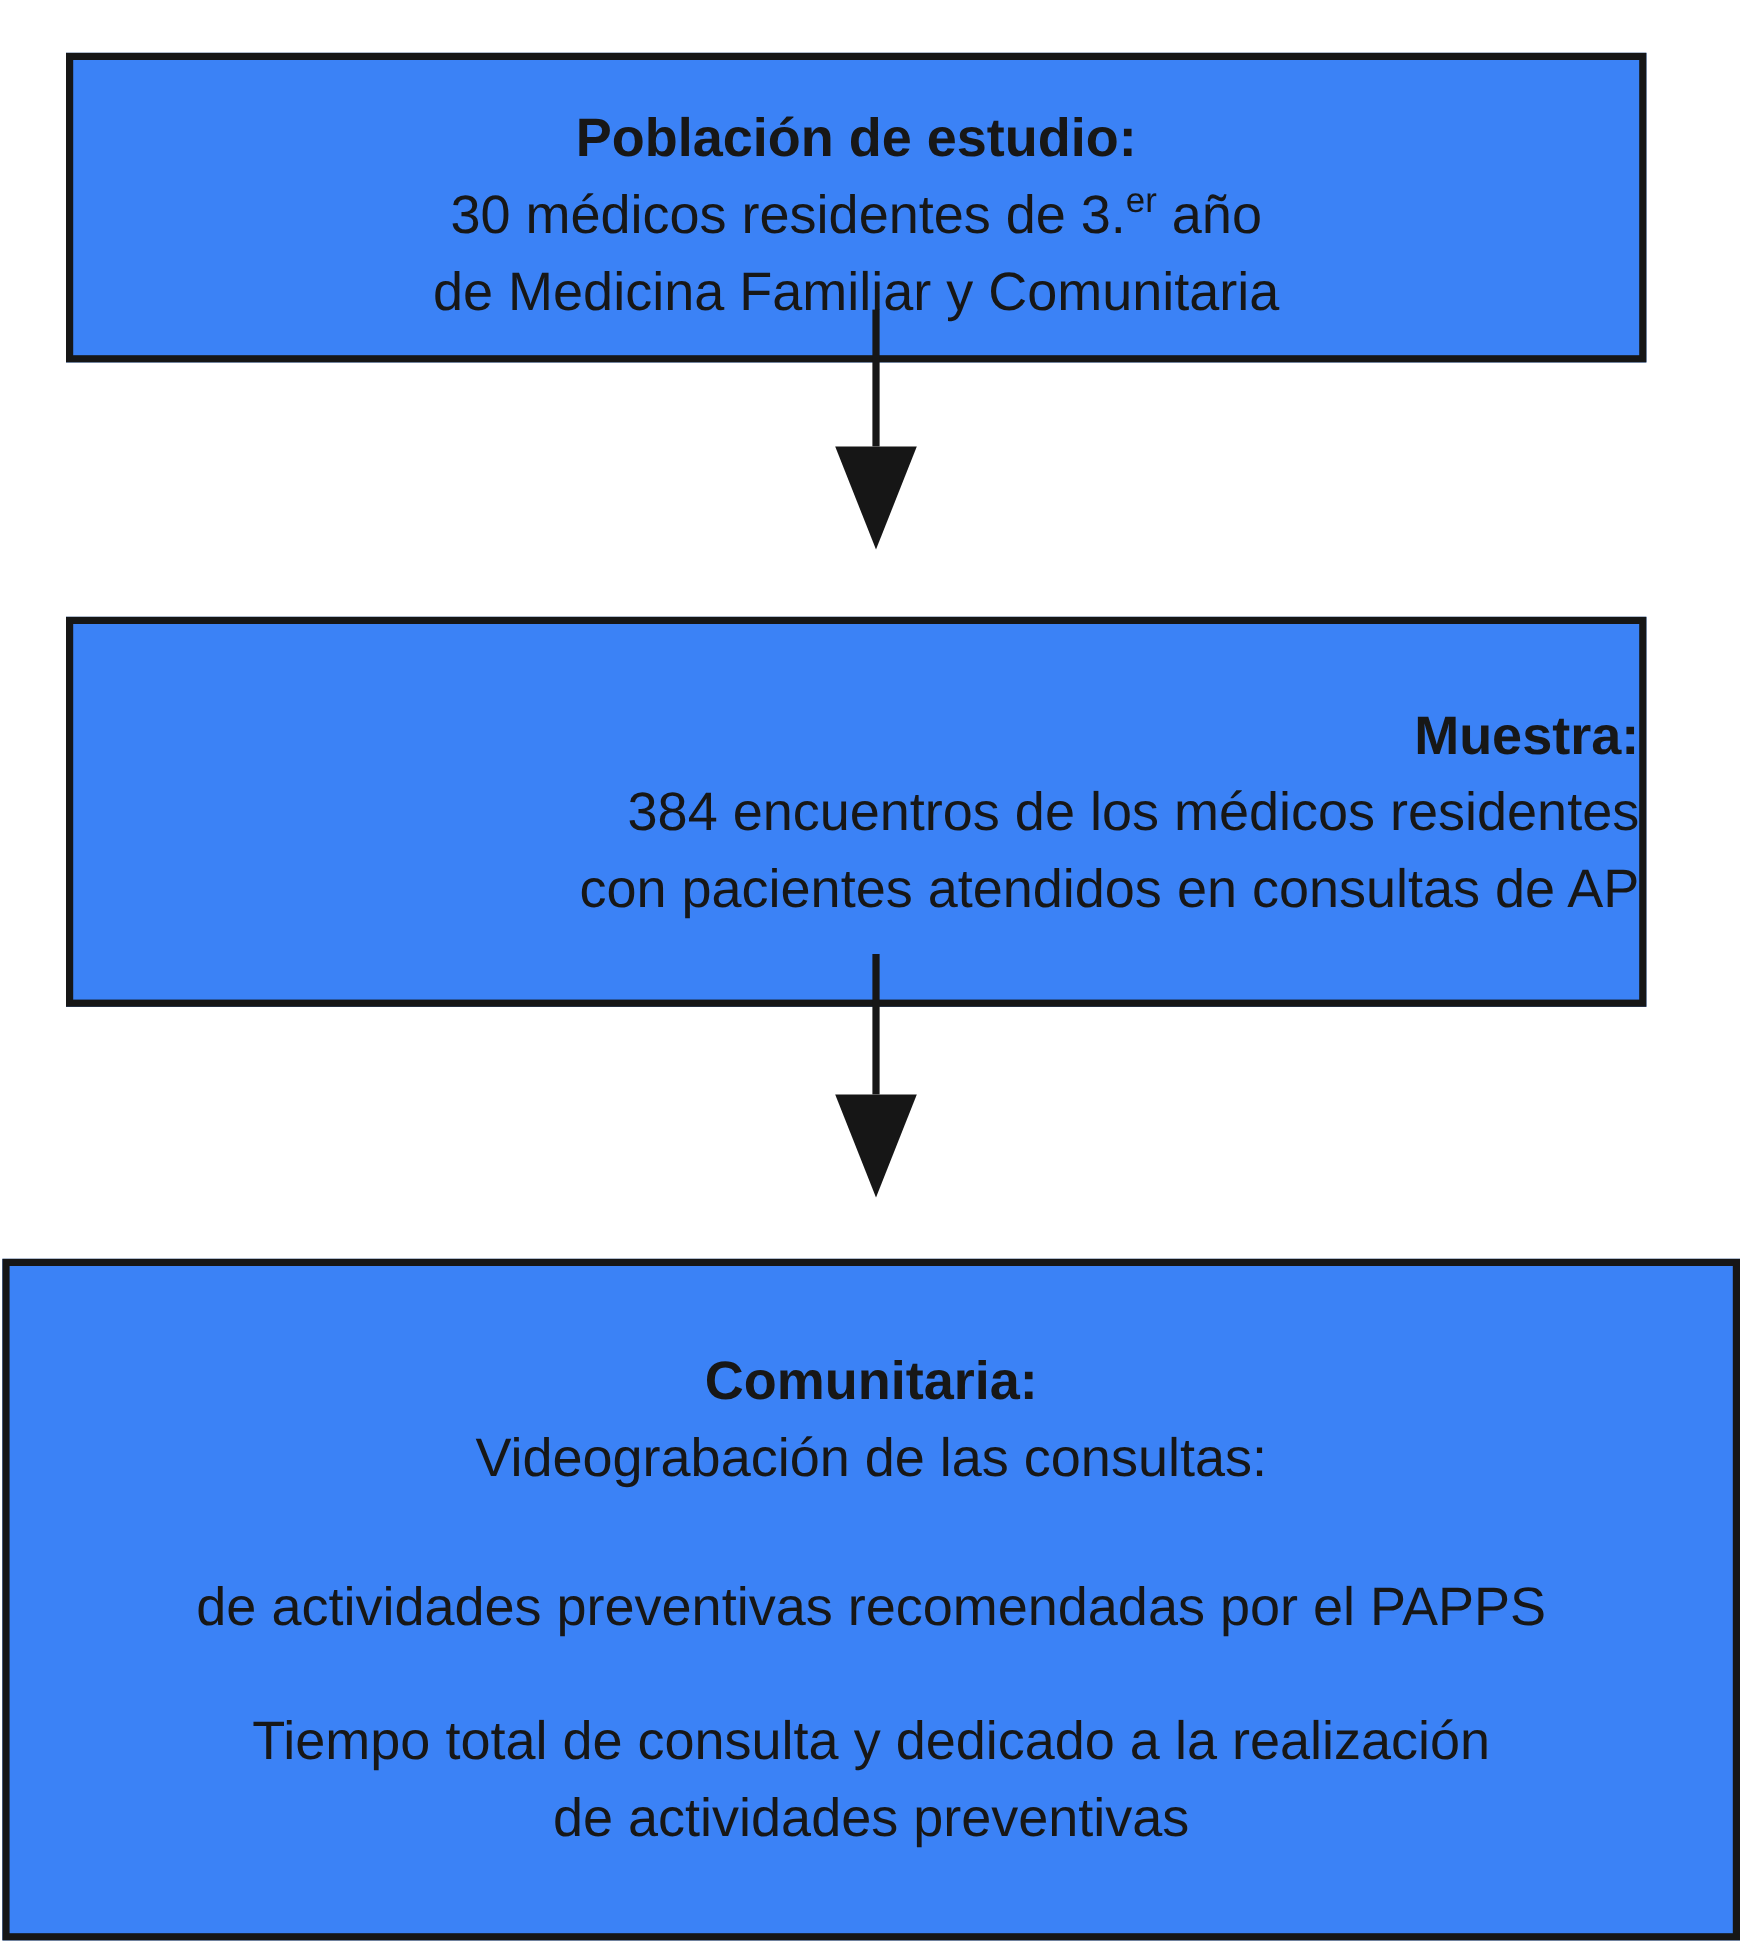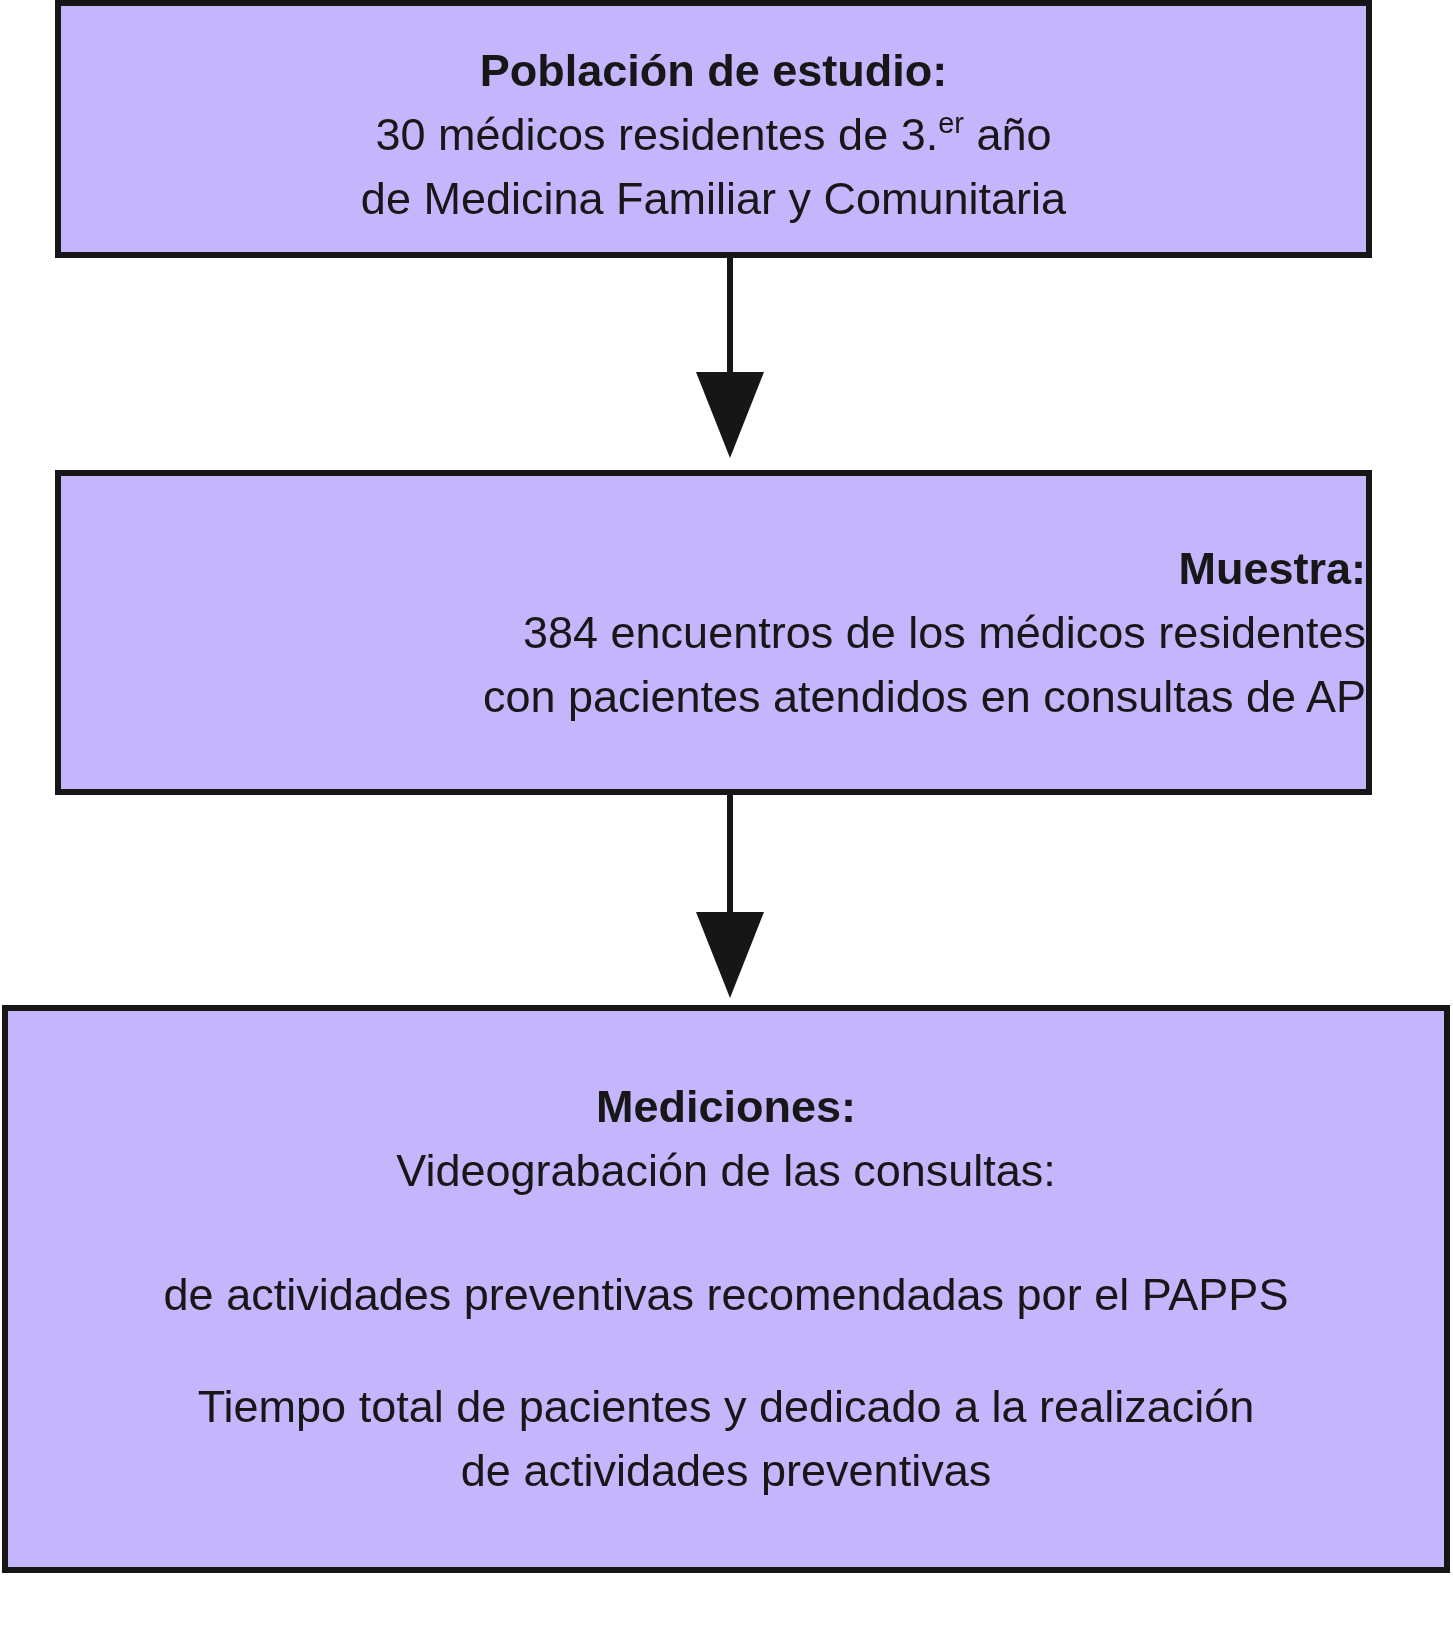--- a/index.html
+++ b/index.html
@@ -6,29 +6,30 @@
   html, body {
     width: 1453px; height: 1629px;
     background: #ffffff;
     font-family: "Liberation Sans", sans-serif;
   }
   body { position: relative; overflow: hidden; }
 
   .flow-box {
     position: absolute;
     border: 6px solid #161616;
-    background: #c4b5fd;
+    background: #3b82f6;
     color: #171717;
     display: flex;
     flex-direction: column;
     justify-content: center;
     align-items: center;
     text-align: center;
     font-size: 45px;
     line-height: 64px;
+    margin-top: 44px;
   }
   #box-poblacion { left: 55px;  top: 0px;    width: 1317px; height: 258px; padding-top: 12px; }
   #box-muestra   { left: 55px;  top: 470px;  width: 1317px; height: 325px; align-items: flex-end; }
   #box-mediciones{ left: 2px;   top: 1005px; width: 1448px; height: 568px; }
 
   .box-title { font-weight: 700; }
   .para-gap-lg { margin-top: 60px; }
   .para-gap-md { margin-top: 48px; }
 
   .sup-ordinal {
@@ -76,22 +77,22 @@
   <div>384 encuentros de los médicos residentes</div>
   <div>con pacientes atendidos en consultas de AP</div>
 </div>
 
 <div id="arrow-2" class="flow-arrow">
   <div class="arrow-shaft"></div>
   <div class="arrow-head"></div>
 </div>
 
 <div id="box-mediciones" class="flow-box">
-  <div class="box-title">Mediciones:</div>
+  <div class="box-title">Comunitaria:</div>
   <div>Videograbación de las consultas:</div>
   <div class="para-gap-lg">
     <div>de actividades preventivas recomendadas por el PAPPS</div>
   </div>
   <div class="para-gap-md">
-    <div>Tiempo total de pacientes y dedicado a la realización</div>
+    <div>Tiempo total de consulta y dedicado a la realización</div>
     <div>de actividades preventivas</div>
   </div>
 </div>
 
 </body></html>

